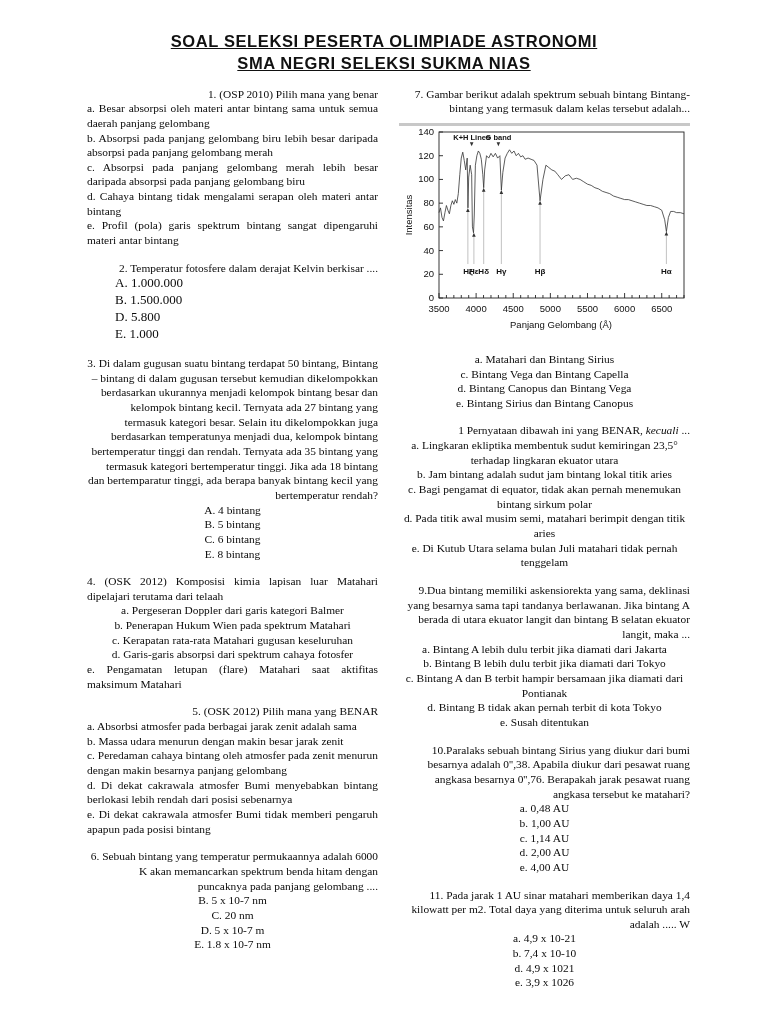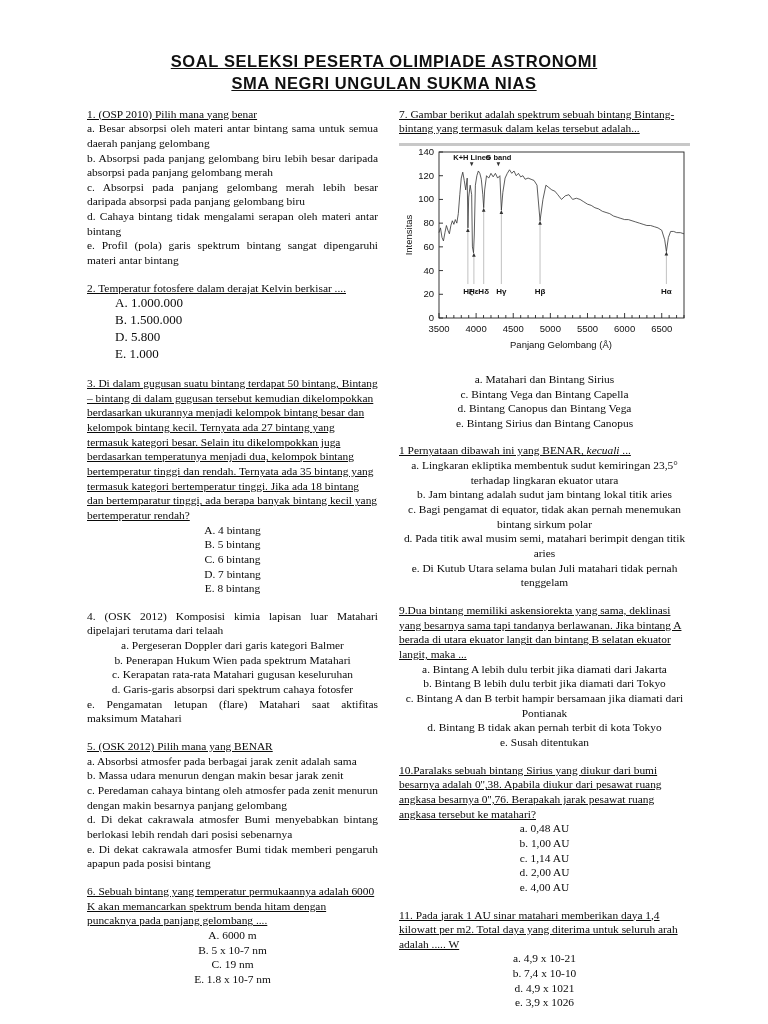--- a/index.html
+++ b/index.html
@@ -14,21 +14,20 @@
     color: #0a0a0a;
     position: relative;
     overflow: hidden;
   }
   .page {
     width: 768px;
     height: 850px;
     padding: 0;
     box-sizing: border-box;
     position: relative;
-    margin-top: 20px;
   }
   
   .title-block {
     text-align: center;
     padding-top: 31px;
     padding-bottom: 6px;
   }
   .title-line {
     font-family: "Liberation Sans", "DejaVu Sans", sans-serif;
     font-size: 16.5px;
@@ -53,21 +52,21 @@
   .qblock {
     margin-bottom: 13px;
   }
   p.t {
     margin: 0;
     font-size: 11.4px;
     line-height: 1.285;
     text-align: justify;
     text-justify: inter-word;
   }
-  p.t.nj { text-align: left; text-decoration: underline; }
+  p.t.nj { text-align: right; }
   p.opt {
     margin: 0;
     font-size: 11.4px;
     line-height: 1.285;
     text-align: justify;
   }
   p.opt.nj { text-align: center; }
   .indent-opts p {
     margin: 0;
     font-size: 13px;
@@ -90,21 +89,21 @@
     line-height: 1.285;
   }
 </style>
 </head>
 <body>
 
 <div class="page">
 
   <div class="title-block">
     <span class="title-line">SOAL SELEKSI PESERTA OLIMPIADE ASTRONOMI</span>
-    <span class="title-line">SMA NEGRI UNGULAN SUKMA NIAS</span>
+    <span class="title-line">SMA NEGRI SELEKSI SUKMA NIAS</span>
   </div>
 
   <div class="columns">
 
     <div class="col">
 
       <div class="qblock">
         <p class="t nj">1. (OSP 2010) Pilih mana yang benar</p>
         <p class="opt">a. Besar absorpsi oleh materi antar bintang sama untuk semua daerah panjang gelombang</p>
         <p class="opt">b. Absorpsi pada panjang gelombang biru lebih besar daripada absorpsi pada panjang gelombang merah</p>
@@ -121,21 +120,20 @@
           <p>D. 5.800</p>
           <p>E. 1.000</p>
         </div>
       </div>
 
       <div class="qblock">
         <p class="t nj">3. Di dalam gugusan suatu bintang terdapat 50 bintang, Bintang – bintang di dalam gugusan tersebut kemudian dikelompokkan berdasarkan ukurannya menjadi kelompok bintang besar dan kelompok bintang kecil. Ternyata ada 27 bintang yang termasuk kategori besar. Selain itu dikelompokkan juga berdasarkan temperatunya menjadi dua, kelompok bintang bertemperatur tinggi dan rendah. Ternyata ada 35 bintang yang termasuk kategori bertemperatur tinggi. Jika ada 18 bintang dan bertemparatur tinggi, ada berapa banyak bintang kecil yang bertemperatur rendah?</p>
         <p class="opt nj">A. 4 bintang</p>
         <p class="opt nj">B. 5 bintang</p>
         <p class="opt nj">C. 6 bintang</p>
-        <p class="opt nj">D. 7 bintang</p>
         <p class="opt nj">E. 8 bintang</p>
       </div>
 
       <div class="qblock">
         <p class="t">4. (OSK 2012) Komposisi kimia lapisan luar Matahari dipelajari terutama dari telaah</p>
         <p class="opt nj">a. Pergeseran Doppler dari garis kategori Balmer</p>
         <p class="opt nj">b. Penerapan Hukum Wien pada spektrum Matahari</p>
         <p class="opt nj">c. Kerapatan rata-rata Matahari gugusan keseluruhan</p>
         <p class="opt nj">d. Garis-garis absorpsi dari spektrum cahaya fotosfer</p>
         <p class="opt">e. Pengamatan letupan (flare) Matahari saat aktifitas maksimum Matahari</p>
@@ -145,23 +143,23 @@
         <p class="t nj">5. (OSK 2012) Pilih mana yang BENAR</p>
         <p class="opt">a. Absorbsi atmosfer pada berbagai jarak zenit adalah sama</p>
         <p class="opt">b. Massa udara menurun dengan makin besar jarak zenit</p>
         <p class="opt">c. Peredaman cahaya bintang oleh atmosfer pada zenit menurun dengan makin besarnya panjang gelombang</p>
         <p class="opt">d. Di dekat cakrawala atmosfer Bumi menyebabkan bintang berlokasi lebih rendah dari posisi sebenarnya</p>
         <p class="opt">e. Di dekat cakrawala atmosfer Bumi tidak memberi pengaruh apapun pada posisi bintang</p>
       </div>
 
       <div class="qblock">
         <p class="t nj">6. Sebuah bintang yang temperatur permukaannya adalah 6000 K akan memancarkan spektrum benda hitam dengan puncaknya pada panjang gelombang ....</p>
-        <p class="opt nj">A. 6000 m</p>
         <p class="opt nj">B. 5 x 10-7 nm</p>
-        <p class="opt nj">C. 19 nm</p>
+        <p class="opt nj">C. 20 nm</p>
+        <p class="opt nj">D. 5 x 10-7 m</p>
         <p class="opt nj">E. 1.8 x 10-7 nm</p>
       </div>
 
     </div>
 
     <div class="col">
 
       <div class="qblock">
         <p class="t nj fignote">7. Gambar berikut adalah spektrum sebuah bintang Bintang-bintang yang termasuk dalam kelas tersebut adalah...</p>
 

